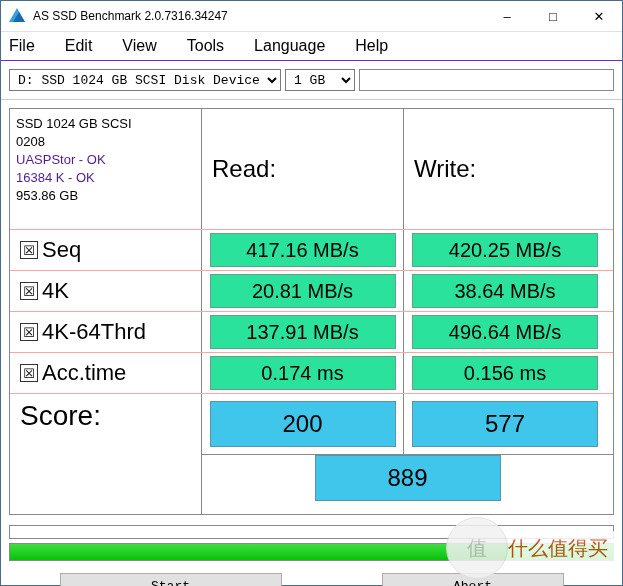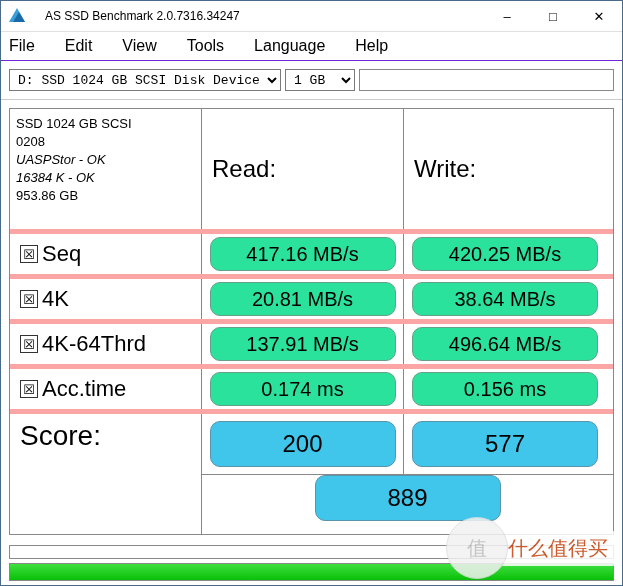--- a/index.html
+++ b/index.html
@@ -1,47 +1,47 @@
 <!DOCTYPE html>
 <html><head>
 <meta charset="utf-8">
 <style>
   html,body{margin:0;padding:0;font-family:"Segoe UI",Arial,sans-serif;background:#fff;}
   .window{width:623px;height:586px;border:1px solid #4a6a8a;box-sizing:border-box;position:relative;background:#fff;}
   .titlebar{height:30px;display:flex;align-items:center;background:#fff;border-bottom:1px solid #e0e0e0;}
   .title-icon{width:20px;height:20px;margin:0 6px;position:relative;}
   .title-icon svg{width:20px;height:20px;}
-  .title-text{flex:1;font-size:12px;color:#000;margin-left:12px;}
+  .title-text{flex:1;font-size:12px;color:#000;}
   .winbtns{display:flex;}
   .winbtn{width:46px;height:30px;display:flex;align-items:center;justify-content:center;font-size:13px;color:#000;}
   .menubar{height:28px;display:flex;align-items:center;padding:0 8px;font-size:16px;gap:30px;border-bottom:1px solid #6d28d9;}
   .menuitem{color:#000;}
   .toolbar{height:30px;display:flex;align-items:center;padding:4px 8px;gap:4px;border-bottom:1px solid #ccc;}
   .combo{height:22px;font-family:"Courier New",monospace;font-size:13px;border:1px solid #7a7a7a;background:#fff;padding:0 4px;}
   .combo.disk{flex:0 0 260px;}
   .combo.size{width:70px;}
   .toolbar-progress{flex:1;height:20px;border:1px solid #888;background:#fff;}
   .content{padding:8px 8px 0 8px;}
   .panel{border:1px solid #888;background:#fff;}
-  .row{display:flex;border-bottom:5px solid #fca5a5;}
+  .row{display:flex;border-bottom:1px solid #fca5a5;}
   .row:last-child{border-bottom:none;}
   .cell{box-sizing:border-box;display:flex;align-items:center;position:relative;}
   .c1{width:192px;border-right:1px solid #888;padding:2px 6px;}
   .c2{width:202px;border-right:1px solid #888;justify-content:center;}
   .c3{width:202px;justify-content:center;}
   
   .hdr{height:120px;}
   .hdr .c1{flex-direction:column;align-items:flex-start;font-size:13px;line-height:18px;justify-content:flex-start;padding-top:6px;}
   .hdr-lbl{font-size:24px;font-weight:400;text-align:left;width:100%;padding:6px 10px;}
-  .drv-green{color:#000000;font-style:italic;}
+  .drv-green{color:#4c1d95;}
   
   .trow{height:40px;}
   .tlabel{font-size:22px;padding-left:4px;display:flex;align-items:center;gap:4px;white-space:nowrap;}
   .cb{width:16px;height:16px;border:1px solid #333;display:inline-flex;align-items:center;justify-content:center;font-size:13px;line-height:1;}
-  .pill{height:34px;display:inline-flex;align-items:center;justify-content:center;font-size:20px;border-radius:10px;box-sizing:border-box;}
+  .pill{height:34px;display:inline-flex;align-items:center;justify-content:center;font-size:20px;border-radius:0;box-sizing:border-box;}
   .pill-g{background:#2be29c;border:1px solid #66a088;width:186px;}
   .pill-b{background:#3fc6ea;border:1px solid #5a94a8;width:186px;}
   
   .srow{height:120px;flex-wrap:wrap;}
   .srow .c1{height:120px;align-items:flex-start;}
   .score-lbl{font-size:28px;padding:4px 4px;}
   .srow .right{flex:1;display:flex;flex-direction:column;}
   .score-top{display:flex;height:60px;}
   .score-top .c2,.score-top .c3{height:60px;border-right:1px solid #888;}
   .score-top .c3{border-right:none;}

